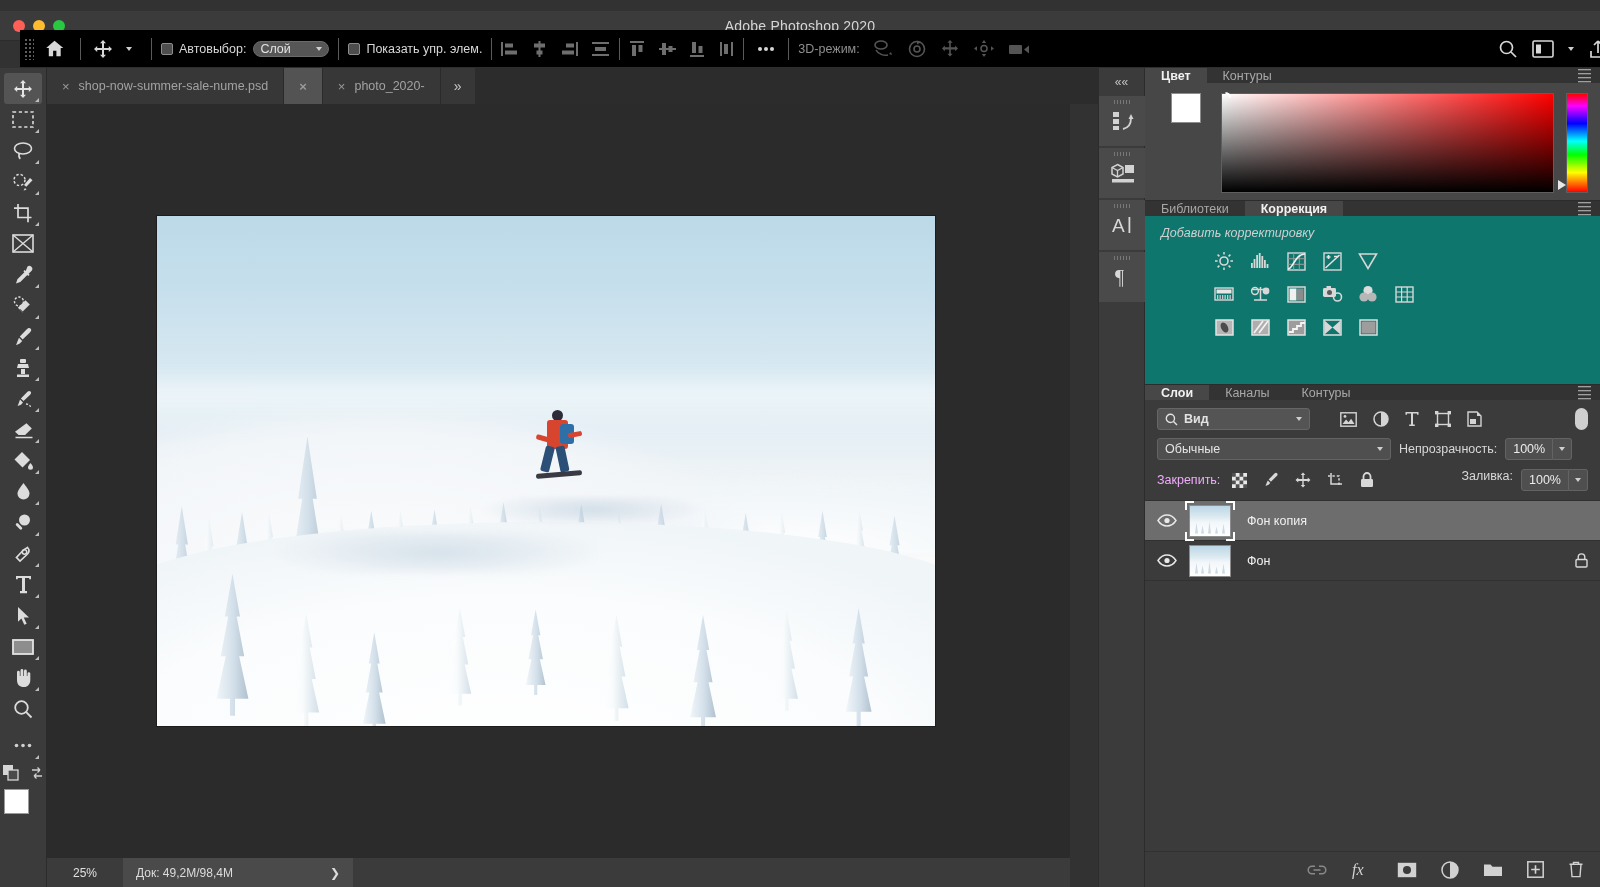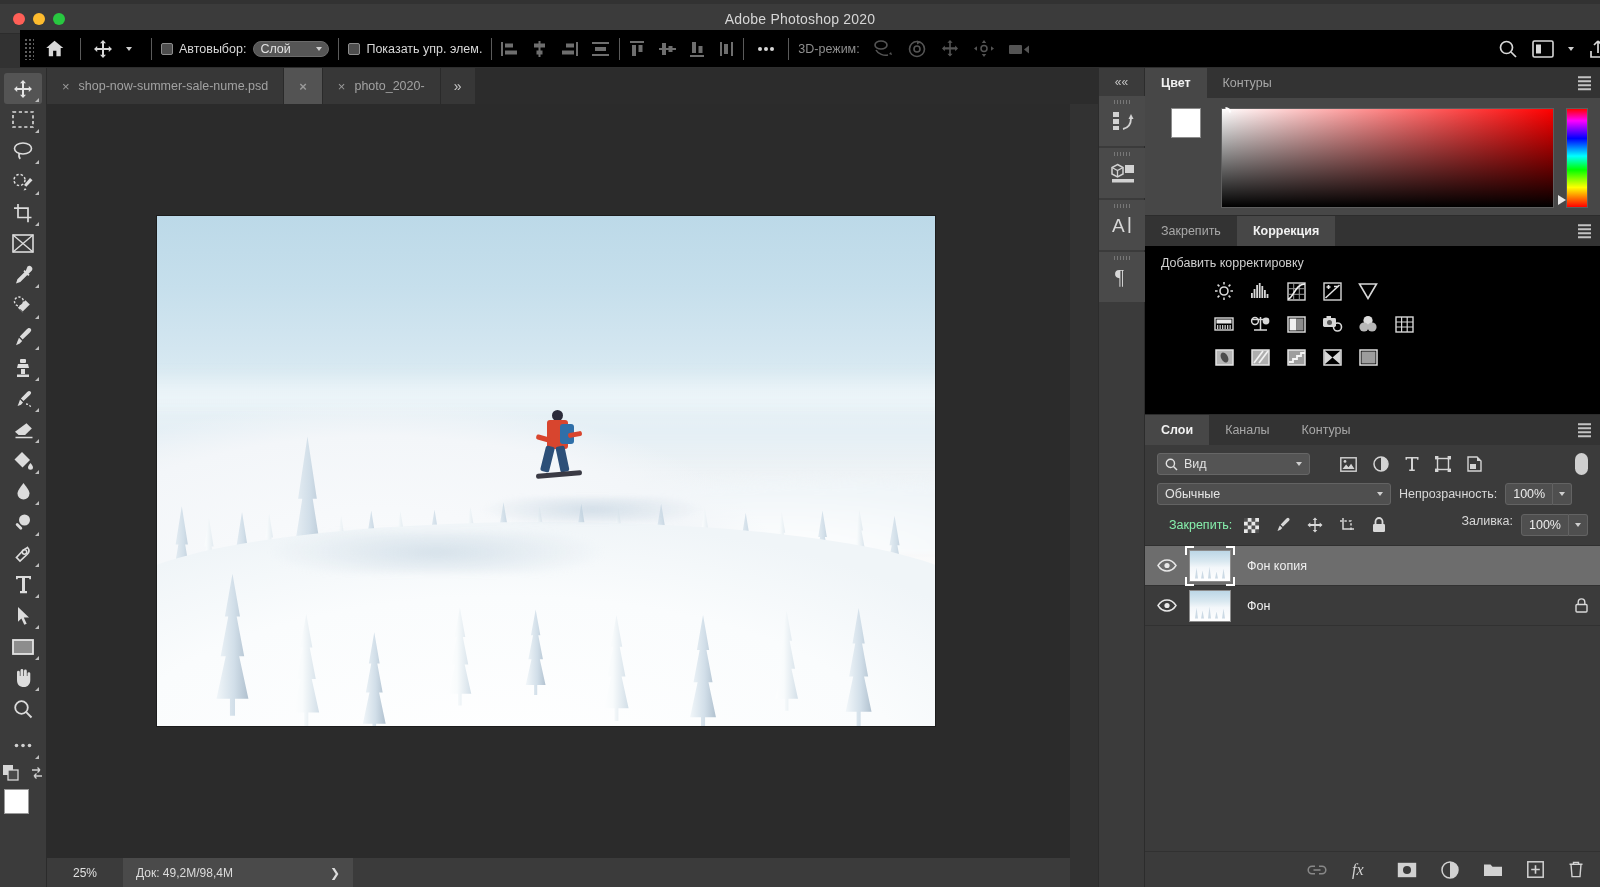--- a/index.html
+++ b/index.html
@@ -7,21 +7,21 @@
     width: 1600px; height: 887px;
     background: #3a3a3a;
     font-family: "Liberation Sans", sans-serif;
     overflow: hidden;
     -webkit-font-smoothing: antialiased;
   }
   .app { position: relative; width: 1600px; height: 887px; background: #323232; }
 
   
   .titlebar {
-    position: absolute; left: 0; top: 4px; width: 1600px; height: 30px;
+    position: absolute; left: 0; top: 11px; width: 1600px; height: 30px;
     background: #3b3b3b; display: flex; align-items: center;
     border-bottom: 1px solid #2c2c2c;
   }
   .traffic { display: flex; gap: 8px; padding-left: 13px; }
   .dot { width: 12px; height: 12px; border-radius: 50%; }
   .dot.red { background: #ff5f57; }
   .dot.yellow { background: #febc2e; }
   .dot.green { background: #28c840; }
   .titlebar-title {
     position: absolute; left: 0; right: 0; text-align: center;
@@ -213,21 +213,21 @@
     background-image: repeating-linear-gradient(to right, #777 0 1px, transparent 1px 3px);
   }
 
   
   .rightpanels {
     position: absolute; right: 0; top: 68px; width: 455px; bottom: 0;
     background: #3b3b3b; display: flex; flex-direction: column;
   }
   .panel { background: #3b3b3b; border-bottom: 1px solid #2c2c2c; }
   .panel-tabs {
-    display: flex; align-items: stretch; height: 30px; background: #333333;
+    display: flex; align-items: stretch; height: 15px; background: #333333;
     position: relative;
   }
   .p-tab {
     display: flex; align-items: center; padding: 0 16px; font-size: 12.5px;
     color: #a8a8a8; background: #333333;
   }
   .p-tab.active { background: #474747; color: #f1f1f1; font-weight: bold; }
   .p-menu {
     position: absolute; right: 9px; top: 50%; transform: translateY(-50%);
     display: flex; flex-direction: column; gap: 2.5px;
@@ -254,30 +254,30 @@
     position: relative; width: 22px; height: 100px; flex: none;
     background: linear-gradient(to bottom, #ff0000 0%, #ff00ff 12%, #0000ff 30%, #00ffff 48%, #00ff00 62%, #ffff00 80%, #ff0000 100%);
     border: 1px solid #5e5e5e;
   }
   .cp-hue-arrow {
     position: absolute; left: -9px; bottom: 2px; width: 0; height: 0;
     border-top: 5px solid transparent; border-bottom: 5px solid transparent; border-left: 8px solid #e8e8e8;
   }
 
   
-  .adjbody { background: #000000; padding: 10px 0 14px 0; height: 168px; }
+  .adjbody { background: #0f766e; padding: 10px 0 14px 0; height: 168px; font-style: italic; }
   .adj-title { font-size: 12.5px; color: #cfcfcf; padding: 0 16px 10px 16px; }
   .adj-grid { padding: 0 14px; }
   .adj-row { display: flex; gap: 14px; margin-bottom: 11px; padding-left: 54px; }
   .adj-ic { width: 22px; height: 22px; display: flex; align-items: center; justify-content: center; color: #d7d7d7; }
 
   
   .layerspanel { flex: 1; display: flex; flex-direction: column; background: #3b3b3b; min-height: 0; }
   .lp-body { background: #3b3b3b; display: flex; flex-direction: column; flex: 1; min-height: 0; }
-  .lp-filter { display: flex; align-items: center; padding: 8px 12px 6px 12px; gap: 8px; }
+  .lp-filter { display: flex; align-items: center; padding: 8px 12px 6px 12px; gap: 8px; font-weight: bold; }
   .lp-search {
     width: 153px; height: 22px; background: #545454; border: 1px solid #666;
     border-radius: 3px; display: flex; align-items: center; gap: 6px; padding: 0 7px;
     color: #e2e2e2; font-size: 12.5px; justify-content: space-between;
   }
   .lp-filter-icons { display: flex; align-items: center; gap: 16px; margin-left: 22px; color: #d4d4d4; }
   .lp-toggle {
     margin-left: auto; width: 13px; height: 22px; border-radius: 7px;
     background: #cfcfcf;
   }
@@ -291,21 +291,21 @@
   .lp-num {
     height: 22px; min-width: 48px; background: #4f4f4f; border: 1px solid #636363;
     border-radius: 3px 0 0 3px; color: #ececec; font-size: 12.5px;
     display: flex; align-items: center; justify-content: center;
   }
   .lp-numcaret {
     height: 22px; width: 19px; background: #4f4f4f; border: 1px solid #636363; border-left: none;
     border-radius: 0 3px 3px 0; display: flex; align-items: center; justify-content: center;
   }
   .lp-lockrow { display: flex; align-items: center; padding: 2px 12px 9px 12px; gap: 0; }
-  .lp-lock-lbl { font-size: 12.5px; color: #86efac; margin-right: 12px; margin-left: 12px; }
+  .lp-lock-lbl { font-size: 12.5px; color: #f0abfc; margin-right: 12px; }
   .lp-lock-icons { display: flex; align-items: center; gap: 16px; color: #d4d4d4; }
   .lp-fill-group { margin-left: auto; display: flex; align-items: flex-start; gap: 8px; }
 
   .layers-list { flex: 1; background: #3b3b3b; overflow: hidden; border-top: 1px solid #303030; }
   .layer-row {
     display: flex; align-items: center; height: 40px; padding: 0 12px 0 0;
     border-bottom: 1px solid #313131; position: relative;
   }
   .layer-row.selected { background: #6d6d6d; }
   .eye { width: 44px; display: flex; align-items: center; justify-content: center; color: #e2e2e2; }
@@ -824,21 +824,21 @@
           <div class="cp-marker"></div>
         </div>
         <div class="cp-hue">
           <div class="cp-hue-arrow"></div>
         </div>
       </div>
     </div>
 
     <div class="panel">
       <div class="panel-tabs">
-        <div class="p-tab">Закрепить</div>
+        <div class="p-tab">Библиотеки</div>
         <div class="p-tab active">Коррекция</div>
         <div class="p-menu">
             <i></i>
             <i></i>
             <i></i>
             <i></i>
           </div>
       </div>
       <div class="adjbody">
         <div class="adj-title">Добавить корректировку</div>

